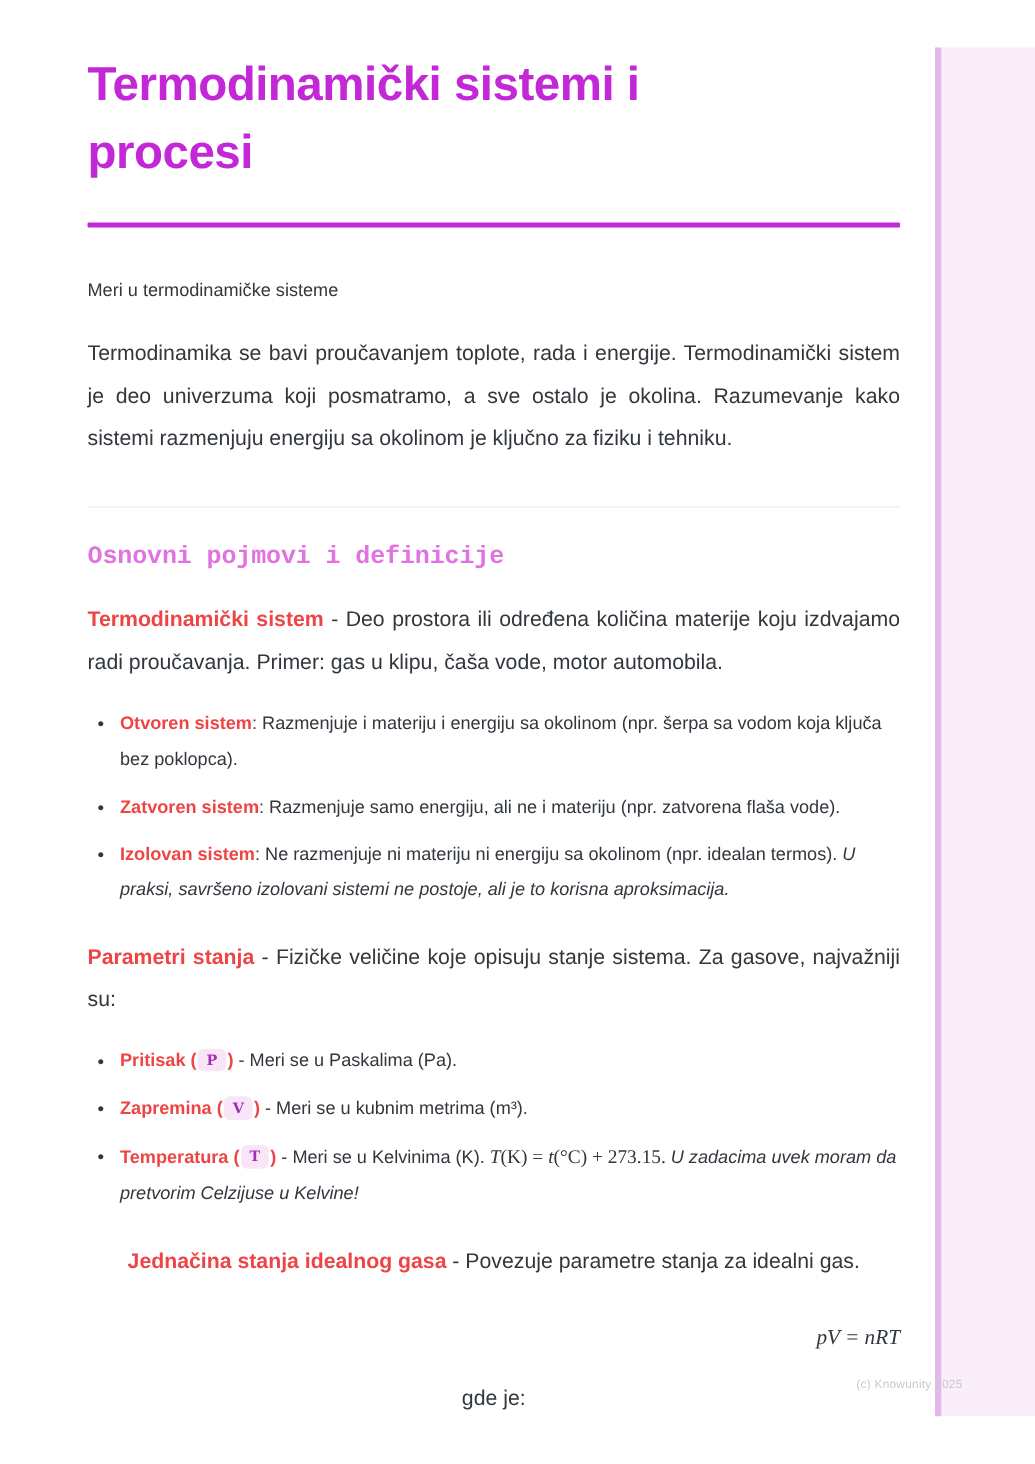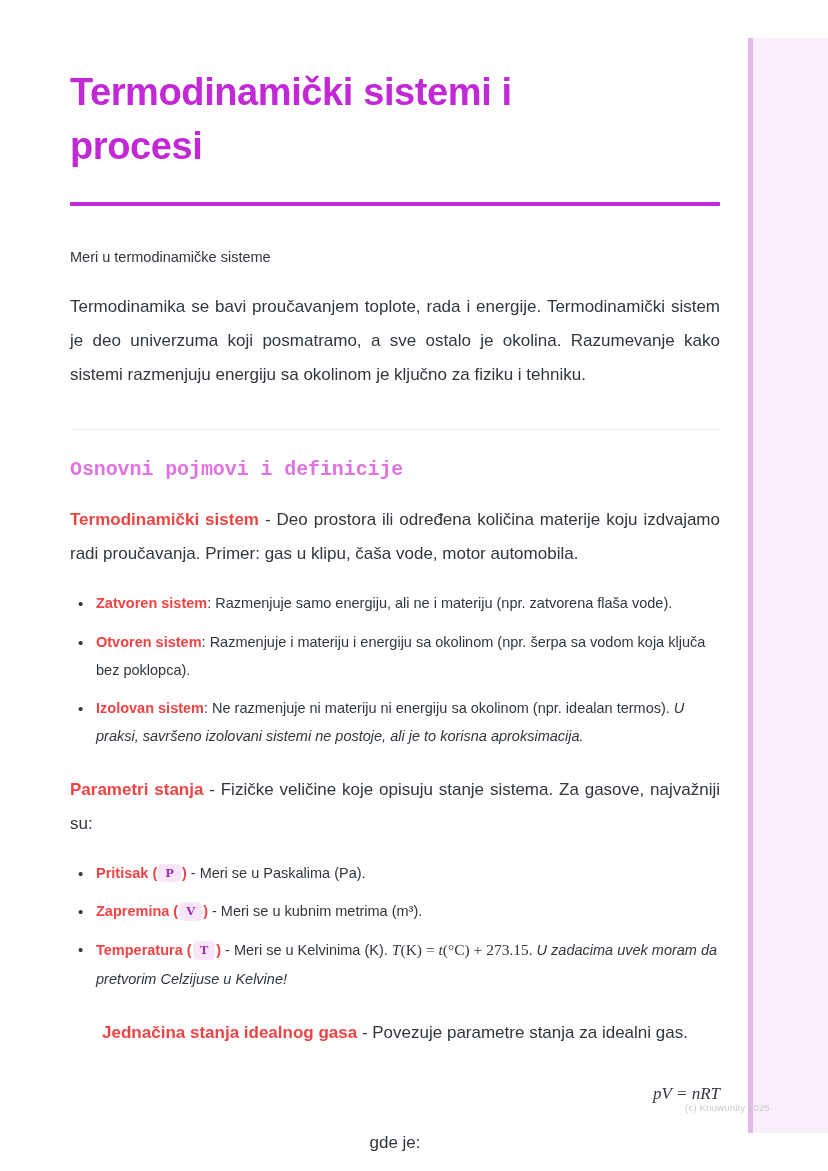--- a/index.html
+++ b/index.html
@@ -46,21 +46,21 @@
     margin-left: 70px;
     margin-right: 108px;
   }
 
   h1.doc-title {
     font-size: 38px;
     line-height: 1.42;
     font-weight: bold;
     color: #c228d6;
     margin: 0;
-    padding-top: 66px;
+    padding-top: 42px;
     letter-spacing: -0.4px;
     max-width: 560px;
   }
 
   .title-rule {
     height: 4px;
     background: #c228d6;
     margin-top: 28px;
     border-radius: 1px;
   }
@@ -188,22 +188,22 @@
 
     <p class="body-text">Termodinamika se bavi proučavanjem toplote, rada i energije. Termodinamički sistem je deo univerzuma koji posmatramo, a sve ostalo je okolina. Razumevanje kako sistemi razmenjuju energiju sa okolinom je ključno za fiziku i tehniku.</p>
 
     <div class="section-divider"></div>
 
     <h2 class="section-title">Osnovni pojmovi i definicije</h2>
 
     <p class="body-text"><span class="bold">Termodinamički sistem</span><span> - Deo prostora ili određena količina materije koju izdvajamo radi proučavanja. Primer: gas u klipu, čaša vode, motor automobila.</span></p>
 
     <ul class="bullets">
+      <li><span class="bold">Otvoren sistem</span><span>: Razmenjuje i materiju i energiju sa okolinom (npr. šerpa sa vodom koja ključa bez poklopca).</span></li>
       <li><span class="bold">Zatvoren sistem</span><span>: Razmenjuje samo energiju, ali ne i materiju (npr. zatvorena flaša vode).</span></li>
-      <li><span class="bold">Otvoren sistem</span><span>: Razmenjuje i materiju i energiju sa okolinom (npr. šerpa sa vodom koja ključa bez poklopca).</span></li>
       <li><span class="bold">Izolovan sistem</span><span>: Ne razmenjuje ni materiju ni energiju sa okolinom (npr. idealan termos). </span><span class="ital">U praksi, savršeno izolovani sistemi ne postoje, ali je to korisna aproksimacija.</span></li>
     </ul>
 
     <p class="body-text"><span class="bold">Parametri stanja</span><span> - Fizičke veličine koje opisuju stanje sistema. Za gasove, najvažniji su:</span></p>
 
     <ul class="bullets">
       <li><span class="bold">Pritisak (</span><code class="inline-code">P</code><span class="bold">)</span><span> - Meri se u Paskalima (Pa).</span></li>
       <li><span class="bold">Zapremina (</span><code class="inline-code">V</code><span class="bold">)</span><span> - Meri se u kubnim metrima (m³).</span></li>
       <li><span class="bold">Temperatura (</span><code class="inline-code">T</code><span class="bold">)</span><span> - Meri se u Kelvinima (K). </span><span class="math"><span>T</span><span class="up">(K)</span><span class="up"> = </span><span>t</span><span class="up">(°C)</span><span class="up"> + 273.15. </span></span><span class="ital">U zadacima uvek moram da pretvorim Celzijuse u Kelvine!</span></li>
     </ul>

